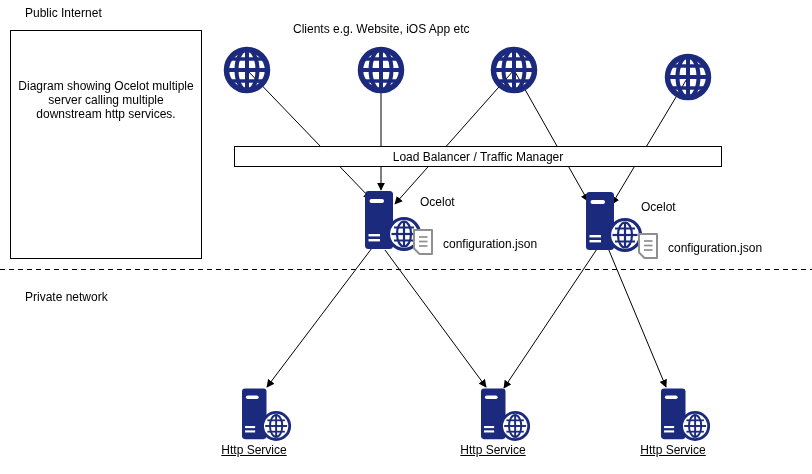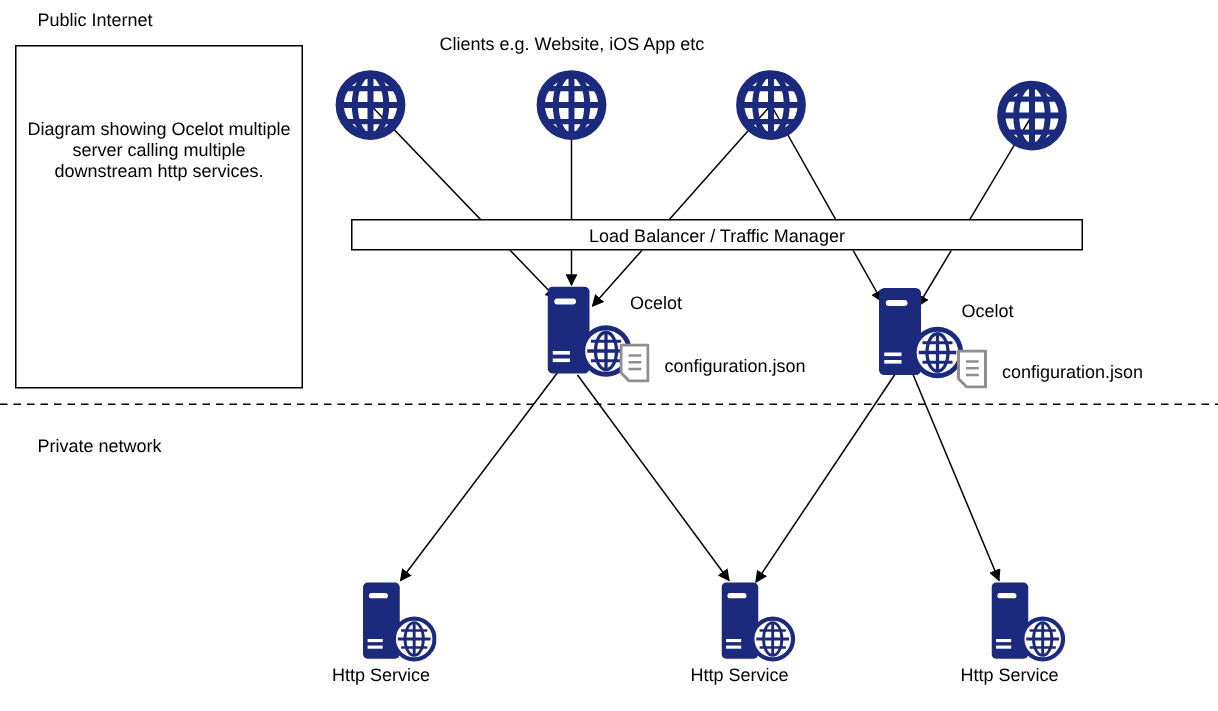--- a/index.html
+++ b/index.html
@@ -17,21 +17,21 @@
     margin-top:48px;padding:0 3px;font-size:12px;line-height:14px;text-align:center;
   }
   .lb-box{
     position:absolute;left:234px;top:146px;width:486px;height:19px;
     border:1px solid #000;background:#fff;z-index:3;
     display:flex;align-items:center;justify-content:center;
     font-size:12px;
   }
   .icon{position:absolute;z-index:4;}
   .svc-label{
-    position:absolute;width:80px;text-align:center;font-size:12px;line-height:13px;z-index:6;
+    position:absolute;width:80px;text-align:center;font-size:12px;line-height:13px;z-index:6;text-decoration:underline;
   }
   .defs-holder{position:absolute;width:0;height:0;overflow:hidden;}
 </style>
 </head>
 <body>
 
 <div class="canvas">
 
   <svg class="defs-holder" aria-hidden="true">
     <defs>

